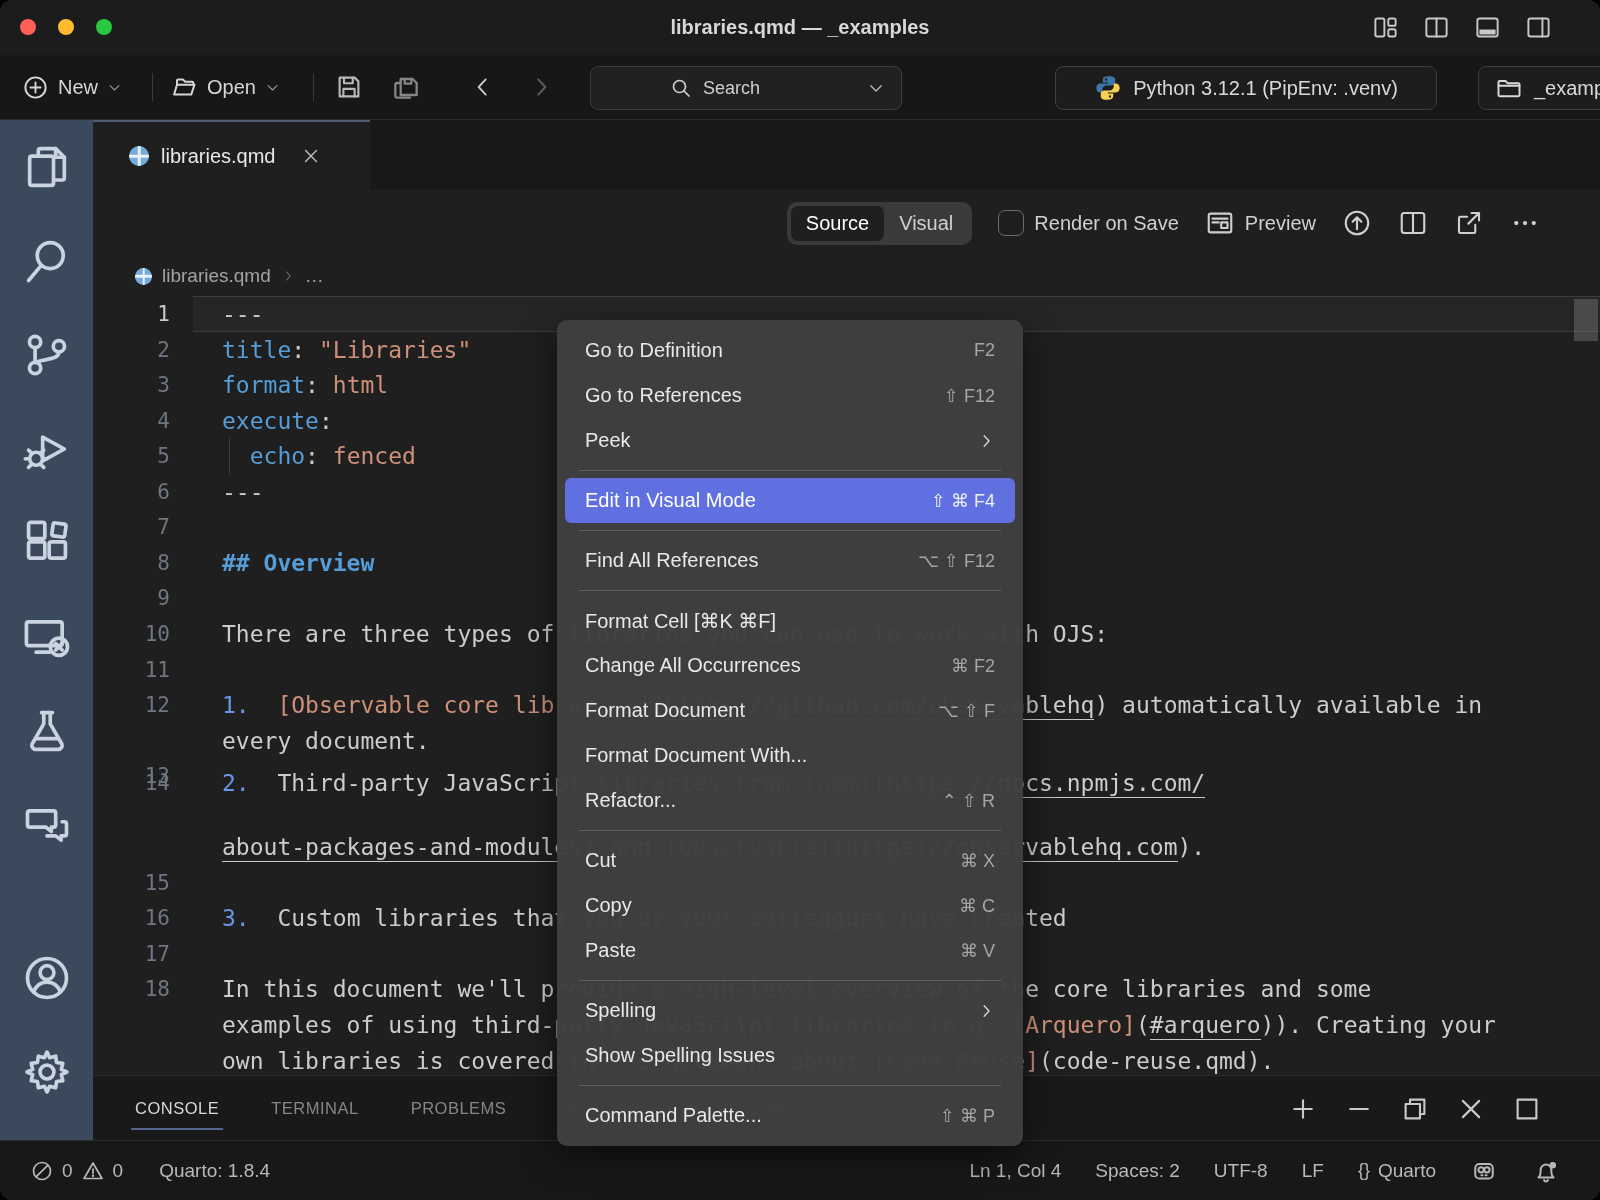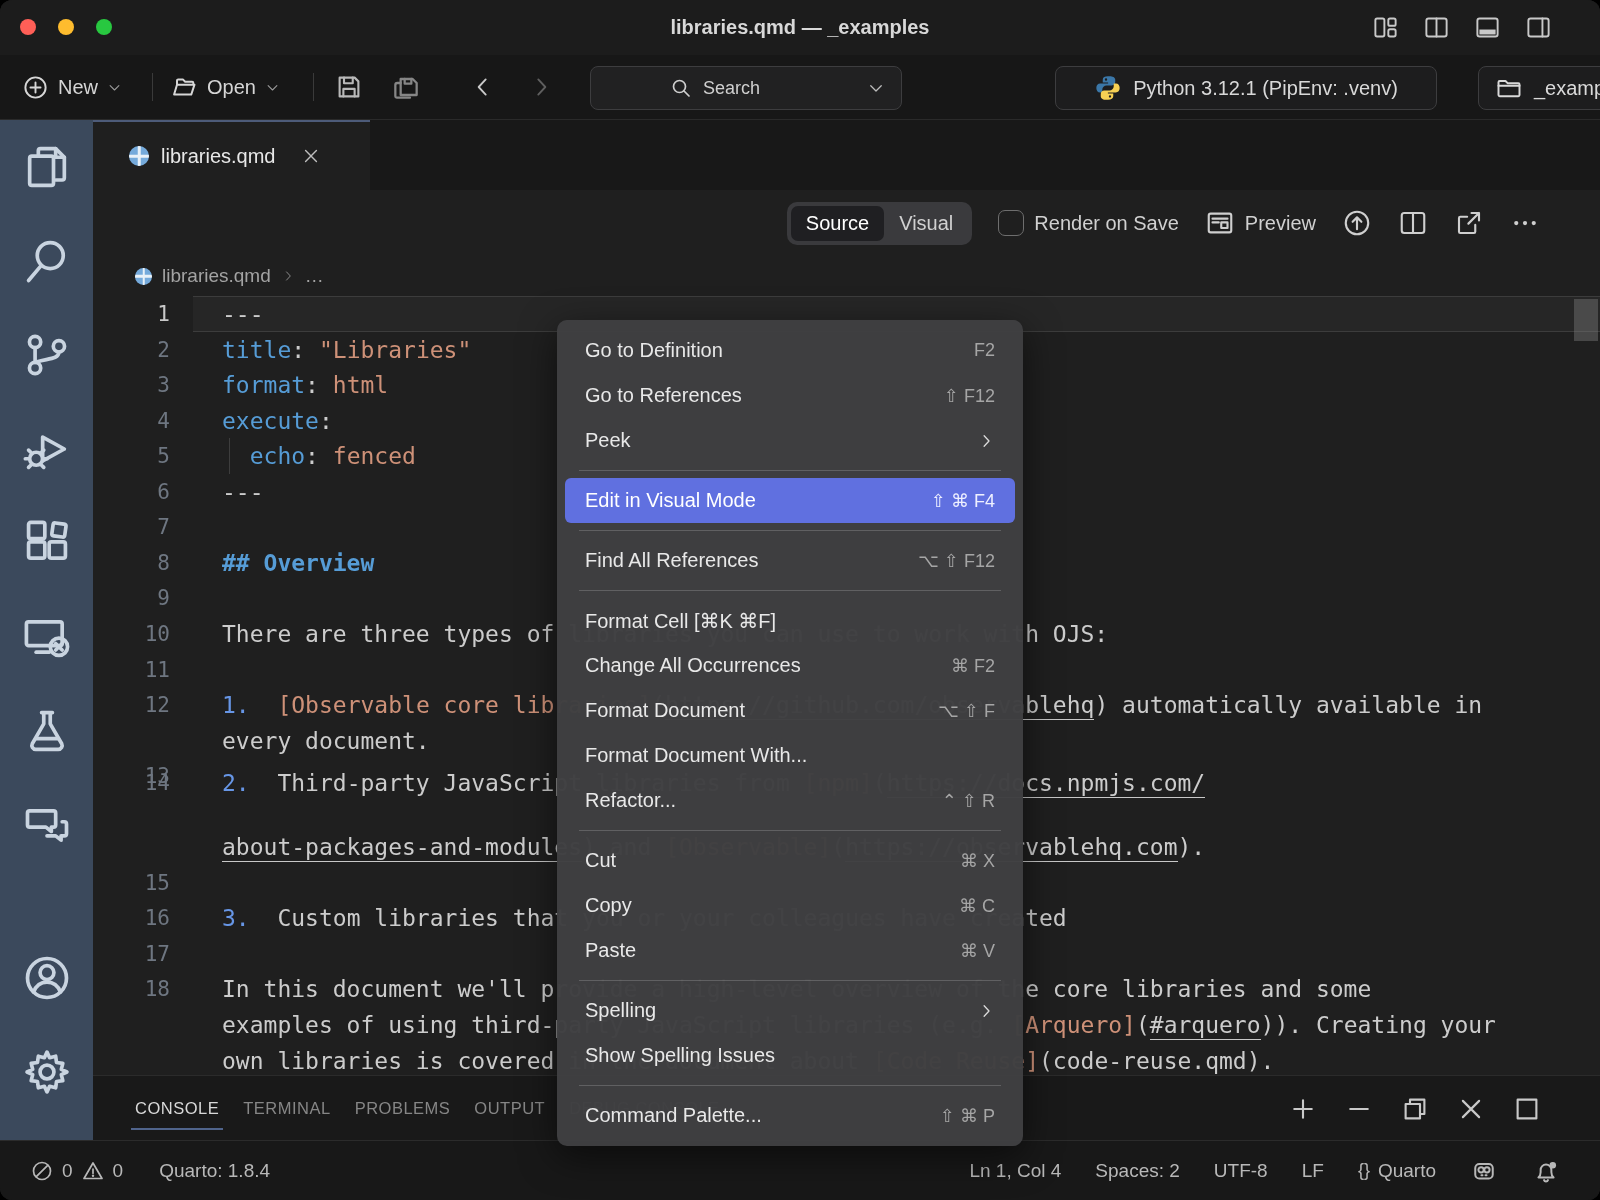--- a/index.html
+++ b/index.html
@@ -68,21 +68,21 @@
   .gut.active{color:#c9c9c9;}
   .code{position:absolute;left:129px;color:var(--editor-fg);}
   .c-key{color:var(--syntax-key);} .c-str{color:var(--syntax-string);} .c-txt{color:var(--editor-fg);}
   .c-num{color:var(--syntax-number);} .c-hd{color:var(--syntax-key);font-weight:bold;}
   .c-und{color:var(--editor-fg);border-bottom:1.5px solid #c8c8c8;padding-bottom:1px;}
   .indent-guide{position:absolute;left:136px;width:1px;background:#3d3d3d;}
   .scroll-slider{position:absolute;left:1574px;top:299px;width:24px;height:42px;background:rgba(120,120,120,0.45);}
 
   
   .panel{position:absolute;left:93px;top:1075px;width:1507px;height:65px;background:#191919;border-top:1px solid #2b2b2b;}
-  .panel-tabs{position:absolute;left:40px;top:0;height:65px;display:flex;gap:20px;align-items:center;}
+  .panel-tabs{position:absolute;left:40px;top:0;height:65px;display:flex;gap:48px;align-items:center;}
   .ptab{font-size:16.5px;letter-spacing:0.5px;color:#868686;position:relative;padding:6px 2px;}
   .ptab.active{color:#d8d8d8;}
   .ptab.active:after{content:"";position:absolute;left:-2px;right:-2px;bottom:-6px;height:2px;background:var(--panel-tab-underline);}
   .panel-actions{position:absolute;right:58px;top:0;height:65px;display:flex;gap:26px;align-items:center;color:#c9c9c9;}
   .pa-ic{width:30px;height:30px;}
 
   
   .statusbar{position:absolute;left:0;top:1140px;width:1600px;height:60px;background:#181818;border-top:1px solid #2b2b2b;color:#b8b8b8;font-size:19px;}
   .sb-left{position:absolute;left:30px;top:0;height:59px;display:flex;align-items:center;gap:14px;}
   .sb-right{position:absolute;right:40px;top:0;height:59px;display:flex;align-items:center;gap:34px;}

